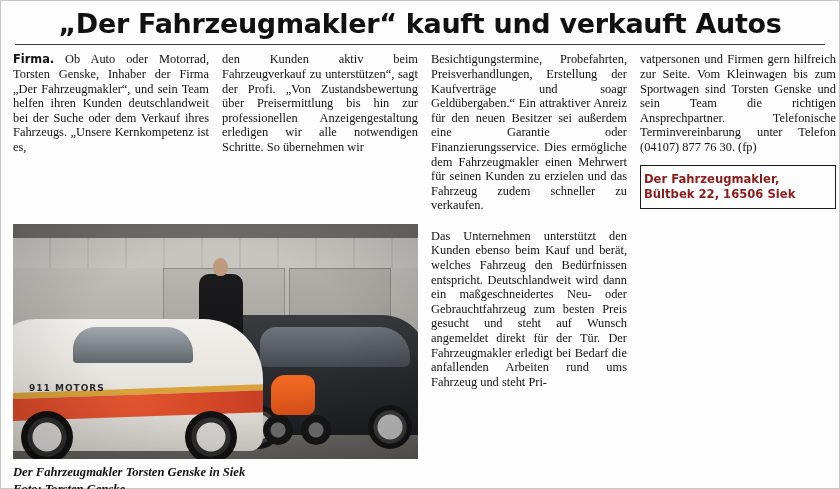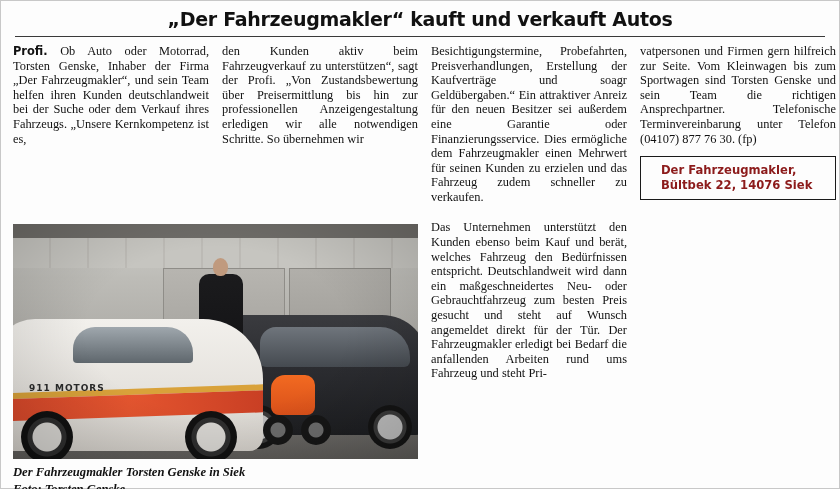--- a/index.html
+++ b/index.html
@@ -19,21 +19,21 @@
     width: 840px;
     height: 489px;
     box-sizing: border-box;
     border: 1px solid #c8c8c8;
     background: #fdfdfd;
     padding: 6px 12px 0 12px;
   }
   .headline {
     font-family: "DejaVu Sans", sans-serif;
     font-weight: bold;
-    font-size: 19px;
+    font-size: 27px;
     letter-spacing: -0.3px;
     text-align: center;
     color: #111;
     line-height: 1.05;
     margin: 3px 0 6px 0;
     white-space: nowrap;
   }
   .rule {
     border-top: 1px solid #3a3a3a;
     margin: 4px 2px 7px 2px;
@@ -221,57 +221,57 @@
     margin-top: 6px;
     width: 405px;
   }
   .caption .credit {
     display: block;
     margin-top: 2px;
   }
   .contact-box {
     margin-top: 10px;
     border: 1px solid #1a1a1a;
-    padding: 6px 20px;
+    padding: 6px 3px;
     font-family: "DejaVu Sans", sans-serif;
     font-weight: bold;
     font-size: 11.6px;
     line-height: 15px;
     color: #8c1b1b;
   }
 </style>
 </head>
 <body>
 
 <div class="page">
 
   <h1 class="headline">„Der Fahrzeugmakler“ kauft und verkauft Autos</h1>
   <div class="rule"></div>
 
   <div class="columns">
 
     <div class="col">
-      <p><span class="lead-in">Profi.</span> <span>Ob Auto oder Motorrad, Torsten Genske, Inhaber der Firma „Der Fahrzeugmakler“, und sein Team helfen ihren Kunden deutschlandweit bei der Suche oder dem Verkauf ihres Fahrzeugs. „Unsere Kernkompetenz ist es,</span></p>
+      <p><span class="lead-in">Firma.</span> <span>Ob Auto oder Motorrad, Torsten Genske, Inhaber der Firma „Der Fahrzeugmakler“, und sein Team helfen ihren Kunden deutschlandweit bei der Suche oder dem Verkauf ihres Fahrzeugs. „Unsere Kernkompetenz ist es,</span></p>
     </div>
 
     <div class="col">
       <p>den Kunden aktiv beim Fahrzeugverkauf zu unterstützen“, sagt der Profi. „Von Zustandsbewertung über Preisermittlung bis hin zur professionellen Anzeigengestaltung erledigen wir alle notwendigen Schritte. So übernehmen wir</p>
     </div>
 
     <div class="col">
       <p>Besichtigungstermine, Probefahrten, Preisverhandlungen, Erstellung der Kaufverträge und soagr Geldübergaben.“ Ein attraktiver Anreiz für den neuen Besitzer sei außerdem eine Garantie oder Finanzierungsservice. Dies ermögliche dem Fahrzeugmakler einen Mehrwert für seinen Kunden zu erzielen und das Fahrzeug zudem schneller zu verkaufen.</p>
       <p>Das Unternehmen unterstützt den Kunden ebenso beim Kauf und berät, welches Fahrzeug den Bedürfnissen entspricht. Deutschlandweit wird dann ein maßgeschneidertes Neu- oder Gebrauchtfahrzeug zum besten Preis gesucht und steht auf Wunsch angemeldet direkt für der Tür. Der Fahrzeugmakler erledigt bei Bedarf die anfallenden Arbeiten rund ums Fahrzeug und steht Pri-</p>
     </div>
 
     <div class="col">
       <p>vatpersonen und Firmen gern hilfreich zur Seite. Vom Kleinwagen bis zum Sportwagen sind Torsten Genske und sein Team die richtigen Ansprechpartner. Telefonische Terminvereinbarung unter Telefon (04107) 877 76 30. (fp)</p>
 
       <div class="contact-box">
         <div>Der Fahrzeugmakler,</div>
-        <div>Bültbek 22, 14076 Siek</div>
+        <div>Bültbek 22, 16506 Siek</div>
       </div>
     </div>
 
   </div>
 
   <div class="photo-wrap" style="position:absolute; left:12px; top:200px;">
     <div class="photo">
       <div class="bg-wall"></div>
       <div class="beam"></div>
       <div class="wall-panel"></div>

